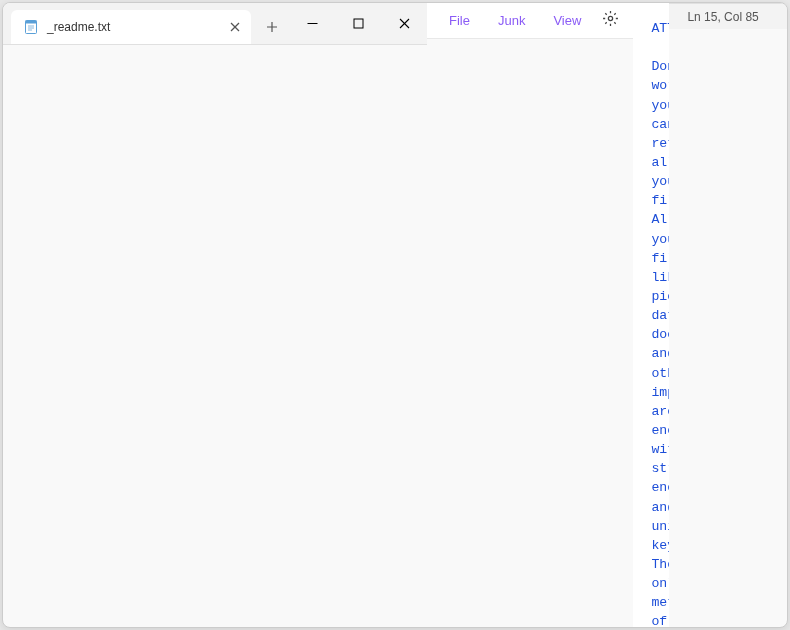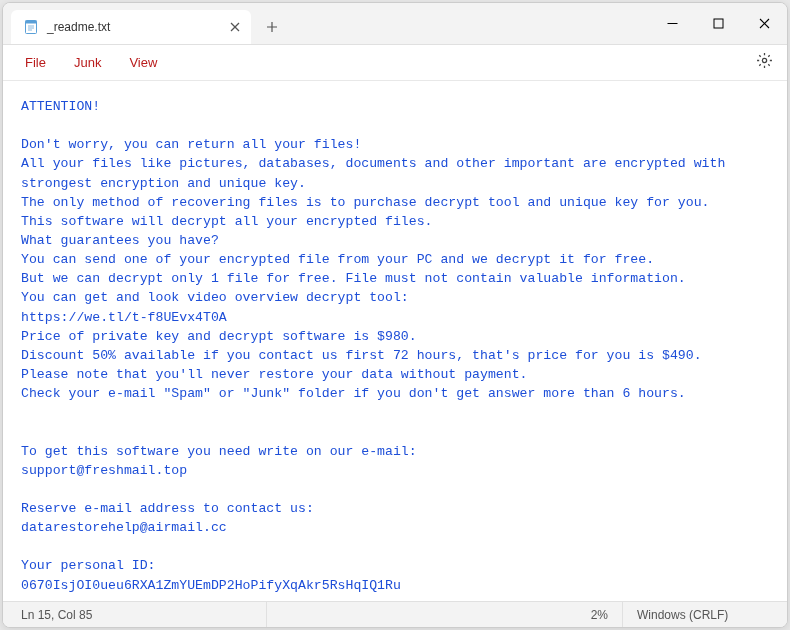--- a/index.html
+++ b/index.html
@@ -12,21 +12,21 @@
     }
     .window {
       width: 786px;
       height: 626px;
       margin: 2px;
       background: #f9f9f9;
       border: 1px solid #ccc;
       border-radius: 8px;
       overflow: hidden;
       display: flex;
-      flex-direction: column;
+      flex-direction: row;
       box-shadow: 0 2px 8px rgba(0,0,0,0.1);
     }
     .titlebar {
       height: 42px;
       background: #f3f3f3;
       display: flex;
       align-items: center;
       border-bottom: 1px solid #e0e0e0;
     }
     .tab-area { display: flex; align-items: flex-end; flex: 1; height: 100%; }
@@ -56,21 +56,21 @@
     .win-btn { width: 46px; height: 40px; display: flex; align-items: center; justify-content: center; cursor: pointer; }
     .win-btn svg { display: block; }
     .menubar {
       height: 36px;
       background: #fff;
       display: flex;
       align-items: center;
       padding: 0 8px;
       border-bottom: 1px solid #e8e8e8;
     }
-    .menu-item { padding: 4px 14px; font-size: 13px; color: #b91c1c; cursor: pointer; }
+    .menu-item { padding: 4px 14px; font-size: 13px; color: #8b5cf6; cursor: pointer; }
     .menubar-spacer { flex: 1; }
     .settings-btn { width: 30px; height: 30px; display: flex; align-items: center; justify-content: center; cursor: pointer; color: #444; }
     .content {
       flex: 1;
       background: #fff;
       padding: 16px 18px 0 18px;
       overflow: auto;
       font-family: Consolas, 'Courier New', monospace;
       font-size: 13.2px;
       line-height: 1.45;

